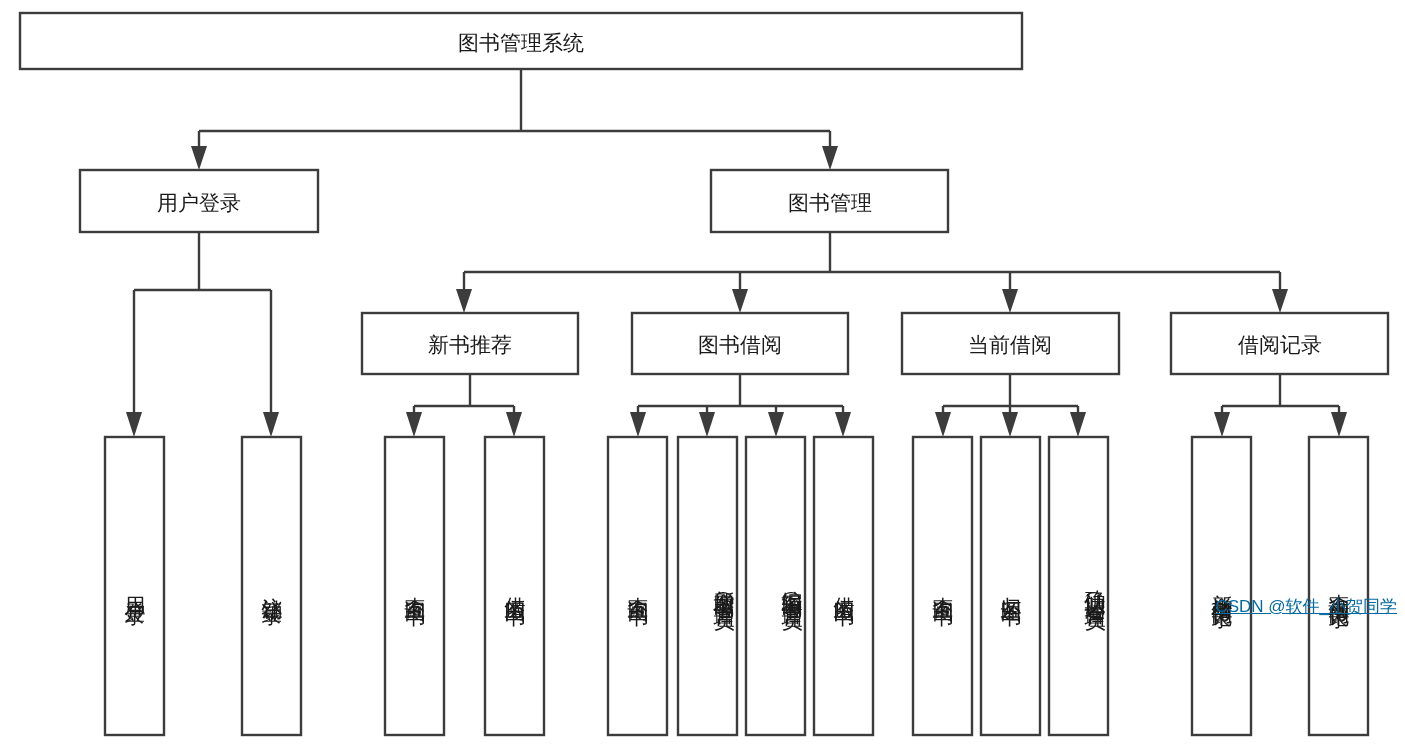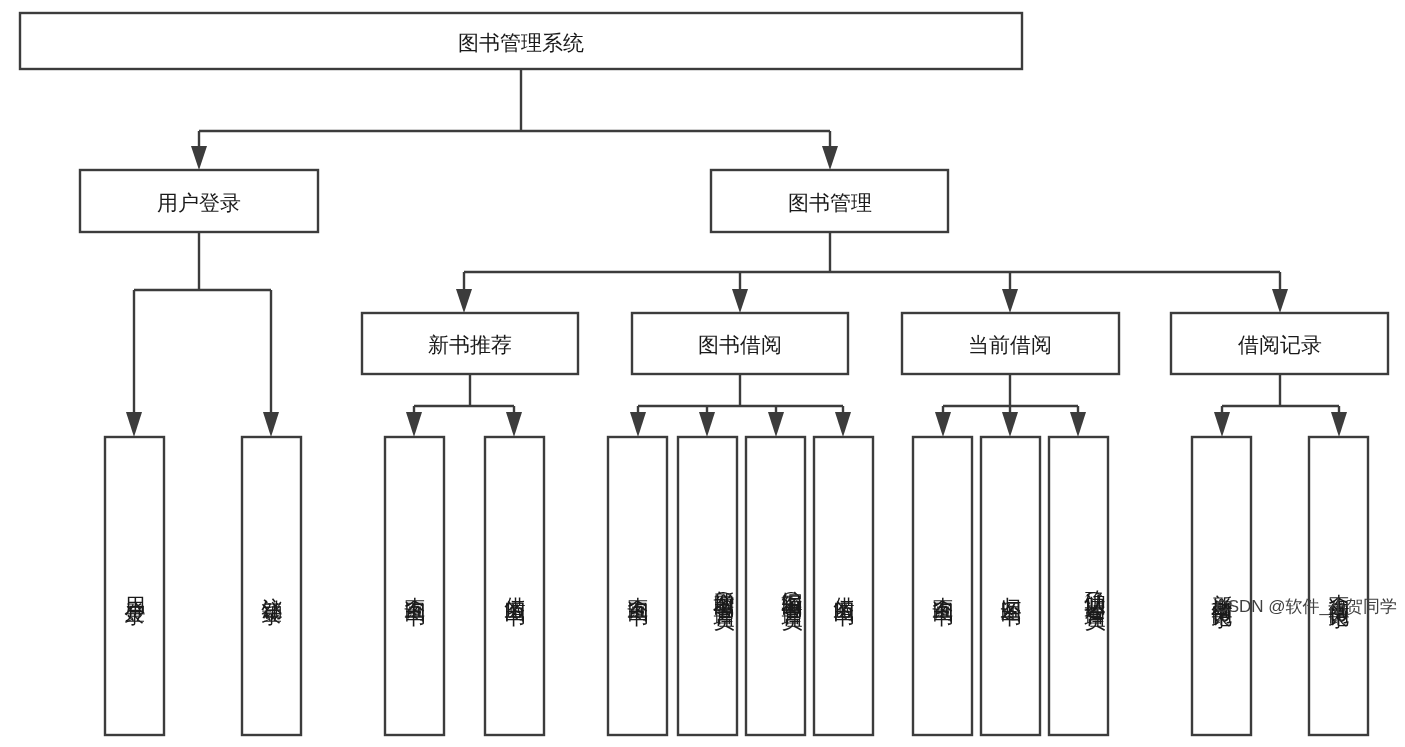--- a/index.html
+++ b/index.html
@@ -62,22 +62,23 @@
     color: #1a1a1a;
     white-space: nowrap;
     pointer-events: none;
   }
   .watermark {
     position: absolute;
     right: 8px;
     bottom: 6px;
     font-family: "Liberation Sans", "DejaVu Sans", sans-serif;
     font-size: 17px;
-    color: #404040;
+    color: #0369a1;
     white-space: nowrap;
+    text-decoration: underline;
   }
 </style>
 </head>
 <body>
 
 <div id="diagram-root">
 
   <svg id="diagram-svg" viewBox="0 0 1405 747">
 
     <g>

